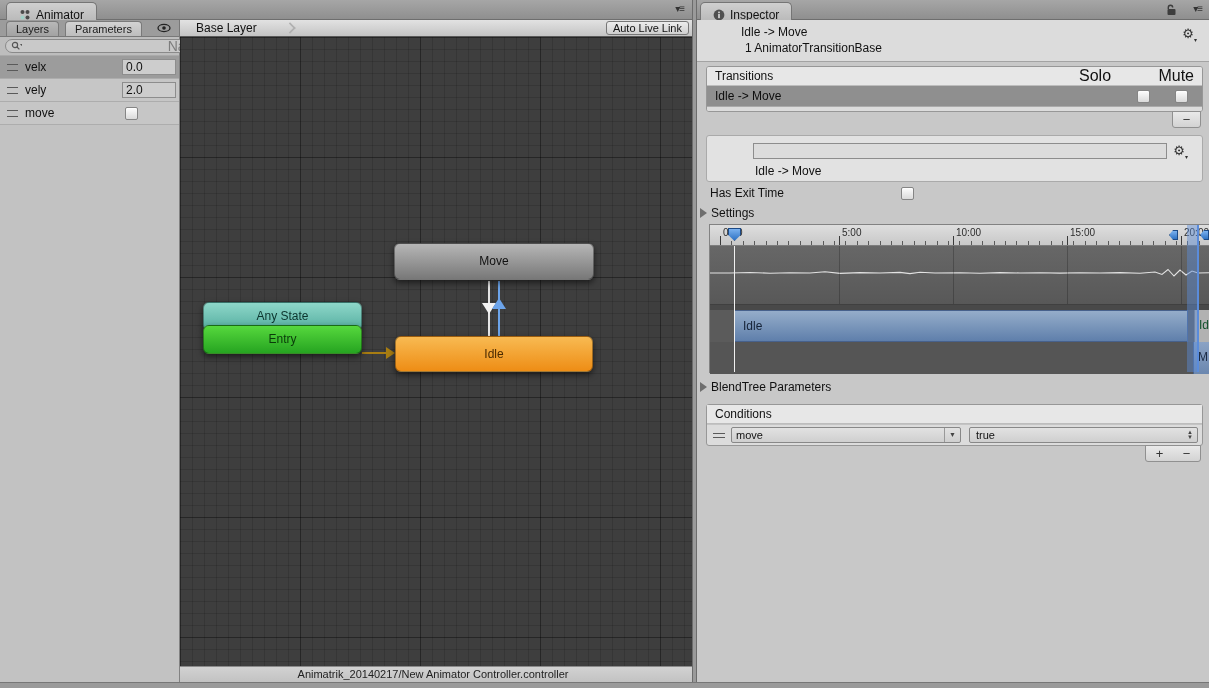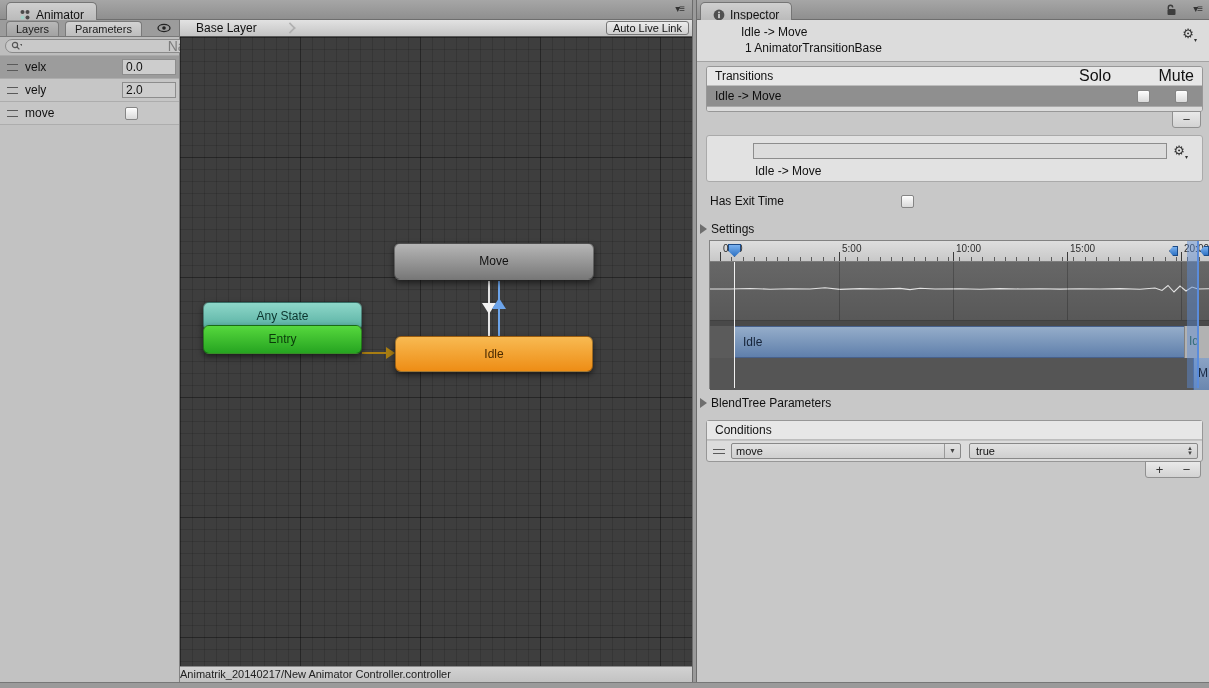--- a/index.html
+++ b/index.html
@@ -55,21 +55,21 @@
   .node-entry { left:23px; top:288px; width:159px; height:29px; line-height:27px; background:linear-gradient(#56d83d,#26a421); color:#0a3a0a; }
   .node-idle { left:215px; top:299px; width:198px; height:36px; line-height:34px; background:linear-gradient(#f8ba52,#ee8d15); color:#4a2a00; }
   .tline { position:absolute; width:2px; top:244px; height:55px; }
   .tline.white { left:308px; background:#e6e6e6; }
   .tline.blue { left:318px; background:#6ca4ea; }
   .tri { position:absolute; width:0; height:0; }
   .tri-down { left:302px; top:266px; border-left:7px solid transparent; border-right:7px solid transparent; border-top:11px solid #f2f2f2; }
   .tri-up { left:312px; top:261px; border-left:7px solid transparent; border-right:7px solid transparent; border-bottom:11px solid #6ca4ea; }
   .entry-line { position:absolute; left:182px; top:315px; width:26px; height:2px; background:#a87d12; }
   .entry-tri { left:206px; top:310px; border-top:6px solid transparent; border-bottom:6px solid transparent; border-left:9px solid #a87d12; }
-  .statusbar { height:16px; background:linear-gradient(#d2d2d2,#c2c2c2); border-top:1px solid #8a8a8a; font-size:11px; color:#222; text-align:left; padding:1px 6px 0 0; }
+  .statusbar { height:16px; background:linear-gradient(#d2d2d2,#c2c2c2); border-top:1px solid #8a8a8a; font-size:11px; color:#222; text-align:center; padding:1px 6px 0 0; }
 
   
   .divider { position:absolute; left:692px; top:0; width:5px; height:682px; background:#9a9a9a; border-left:1px solid #6c6c6c; border-right:1px solid #6c6c6c; }
 
   
   .inspector { left:697px; width:512px; background:#c8c8c8; }
   .insp-header { height:42px; background:#dcdcdc; border-bottom:1px solid #a3a3a3; position:relative; padding-top:5px; }
   .insp-title { font-size:12px; color:#111; margin-left:44px; }
   .insp-sub { font-size:12px; color:#111; margin-left:48px; margin-top:2px; }
   .gear { font-size:13px; color:#333; line-height:1; }
@@ -87,40 +87,40 @@
   .trans-foot { height:4px; background:#dcdcdc; }
   .minus-row { width:497px; margin-left:9px; height:17px; position:relative; }
   .minibtn-box { position:absolute; right:2px; top:-1px; height:17px; background:linear-gradient(#e9e9e9,#d3d3d3); border:1px solid #909090; border-radius:0 0 3px 3px; display:flex; align-items:center; }
   .minibtn { width:27px; text-align:center; font-size:13px; color:#333; line-height:15px; }
 
   .name-box { margin:6px 6px 0 9px; width:497px; background:#e2e2e2; border:1px solid #aaa; border-radius:3px; position:relative; height:47px; }
   .name-input { position:absolute; left:46px; top:7px; width:414px; height:16px; background:#dcdcdc; border:1px solid #8d8d8d; font-family:inherit; font-size:11px; padding:0 3px; }
   .name-box .gear { position:absolute; right:14px; top:8px; }
   .name-label { position:absolute; left:48px; top:28px; font-size:12px; color:#111; }
 
-  .prop-row { height:18px; display:flex; align-items:center; font-size:12px; color:#111; position:relative; margin-top:10px; }
+  .prop-row { height:18px; display:flex; align-items:center; font-size:12px; color:#111; position:relative; margin-top:2px; }
   .prop-row .lbl { margin-left:13px; }
   .prop-row .checkbox { position:absolute; left:204px; }
   .fold { margin-left:3px; width:0; height:0; border-top:5px solid transparent; border-bottom:5px solid transparent; border-left:7px solid #6e6e6e; display:inline-block; }
   .fold-lbl { margin-left:4px; font-size:12px; color:#111; }
 
   
   .timeline { position:relative; margin-left:12px; margin-top:2px; width:500px; height:149px; border:1px solid #828282; border-right:none; background:#565656; }
   .ruler { position:absolute; left:0; top:0; right:0; height:21px; background:linear-gradient(#dedede,#c8c8c8); border-bottom:1px solid #7d7d7d; overflow:hidden; }
   .minor-ticks { position:absolute; left:10px; right:0; bottom:0; height:4px; background:repeating-linear-gradient(90deg,#5a5a5a 0 1px,transparent 1px 11.4px); }
   .majtick { position:absolute; bottom:0; width:1px; height:9px; background:#3a3a3a; }
   .ticklbl { position:absolute; top:2px; font-size:10px; color:#2d2d2d; }
   .playhead { position:absolute; left:18px; top:3px; width:13px; height:13px; background:linear-gradient(#7ab1ef,#2f73c4); border:1px solid #1c4a86; clip-path:polygon(0 0,100% 0,100% 52%,50% 100%,0 52%); z-index:5; }
   .play-line { position:absolute; left:24px; top:21px; bottom:0; width:1px; background:#f0f0f0; z-index:4; }
   .wave { position:absolute; left:0; top:21px; width:100%; height:58px; background:linear-gradient(#676767,#585858); }
   .tgrid { position:absolute; top:21px; bottom:0; width:1px; background:rgba(0,0,0,.22); }
   .midstrip { position:absolute; left:0; right:0; top:79px; height:6px; background:#494949; border-top:1px solid #404040; }
   .row-idle { position:absolute; left:0; right:0; top:85px; height:32px; background:#5b5b5b; }
   .bar-idle { position:absolute; left:24px; width:454px; top:0; height:32px; background:linear-gradient(#95adca,#5f7fab); border:1px solid #47618c; font-size:12px; color:#152338; line-height:30px; padding-left:8px; }
-  .seg-idle2 { position:absolute; left:474px; right:0; top:0; height:32px; background:#b2b2b2; border-left:1px solid #808080; font-size:12px; color:#14532d; line-height:30px; padding-left:4px; overflow:hidden; }
+  .seg-idle2 { position:absolute; left:484px; right:0; top:0; height:32px; background:#b2b2b2; border-left:1px solid #808080; font-size:12px; color:#14532d; line-height:30px; padding-left:4px; overflow:hidden; }
   .row-move { position:absolute; left:0; right:0; top:117px; height:32px; background:#555; }
   .bar-move { position:absolute; left:483px; right:0; top:0; height:32px; background:linear-gradient(#8ba3c5,#6b87af); border-left:1px solid #47618c; font-size:12px; color:#1a2a44; line-height:30px; padding-left:4px; overflow:hidden; }
   .trans-band { position:absolute; left:477px; width:10px; top:0; bottom:0; background:rgba(92,140,215,.45); z-index:3; }
   .trans-line { position:absolute; left:487px; width:2px; top:0; bottom:0; background:#5a8cdc; z-index:3; }
   .rmark { position:absolute; top:5px; width:9px; height:10px; background:linear-gradient(#7ab1ef,#2f73c4); border:1px solid #1c4a86; clip-path:polygon(0 50%,45% 0,100% 0,100% 100%,45% 100%); z-index:6; }
 
   
   .cond-box { margin:8px 6px 0 9px; width:497px; border:1px solid #979797; background:#dcdcdc; border-radius:3px; }
   .cond-row { height:21px; display:flex; align-items:center; position:relative; border-top:1px solid #c4c4c4; }
   .cond-handle { margin-left:6px; width:12px; height:5px; border-top:1px solid #5a5a5a; border-bottom:1px solid #5a5a5a; }

